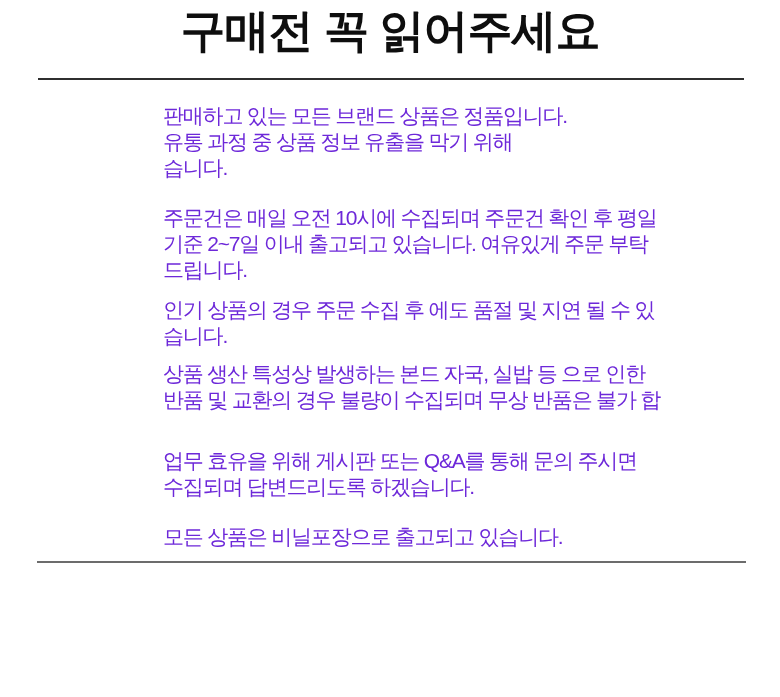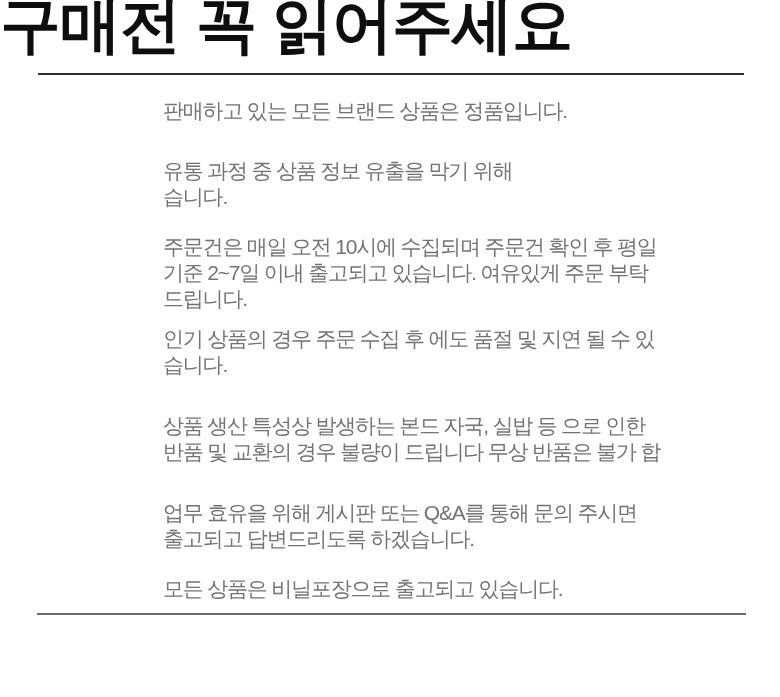--- a/index.html
+++ b/index.html
@@ -14,25 +14,26 @@
     overflow: hidden;
   }
   .page {
     position: relative;
     width: 780px;
     height: 697px;
     background: #ffffff;
   }
   .title {
     margin: 0;
-    font-size: 61px;
+    padding-top: 5px;
+    font-size: 45px;
     line-height: 51px;
     font-weight: 700;
     letter-spacing: -1px;
-    text-align: left;
+    text-align: center;
     color: #0e0e0e;
     white-space: nowrap;
   }
   .rule {
     height: 2px;
     border: 0;
   }
   .rule-top {
     width: 706px;
     margin: 22px 0 0 38px;
@@ -41,29 +42,29 @@
   .rule-bottom {
     width: 709px;
     margin: 11px 0 0 37px;
     background: #6c6c6c;
   }
   .content {
     padding: 23px 4px 0 163px;
     font-size: 21px;
     line-height: 26px;
     letter-spacing: -1.2px;
-    color: #737373;
+    color: #6d28d9;
   }
   .para .line {
     white-space: nowrap;
   }
-  .gap-after-p0 { margin-top: 34px; }
+  .gap-after-p0 { }
   .gap-after-p1 { margin-top: 24px; }
   .gap-after-p2 { margin-top: 14px; }
-  .gap-after-p3 { margin-top: 35px; }
+  .gap-after-p3 { margin-top: 12px; }
   .gap-after-p4 { margin-top: 35px; }
   .gap-after-p5 { margin-top: 24px; }
 </style>
 </head>
 <body>
 
 <div class="page">
 
   <h1 class="title">구매전 꼭 읽어주세요</h1>
 
@@ -86,26 +87,26 @@
       <div class="line">드립니다.</div>
     </div>
 
     <div class="para gap-after-p2">
       <div class="line">인기 상품의 경우 주문 수집 후 에도 품절 및 지연 될 수 있</div>
       <div class="line">습니다.</div>
     </div>
 
     <div class="para gap-after-p3">
       <div class="line">상품 생산 특성상 발생하는 본드 자국, 실밥 등 으로 인한</div>
-      <div class="line">반품 및 교환의 경우 불량이 드립니다 무상 반품은 불가 합</div>
+      <div class="line">반품 및 교환의 경우 불량이 수집되며 무상 반품은 불가 합</div>
     </div>
 
     <div class="para gap-after-p4">
       <div class="line">업무 효유을 위해 게시판 또는 Q&amp;A를 통해 문의 주시면</div>
-      <div class="line">출고되고 답변드리도록 하겠습니다.</div>
+      <div class="line">수집되며 답변드리도록 하겠습니다.</div>
     </div>
 
     <div class="para gap-after-p5">
       <div class="line">모든 상품은 비닐포장으로 출고되고 있습니다.</div>
     </div>
 
   </div>
 
   <div class="rule rule-bottom"></div>
 

